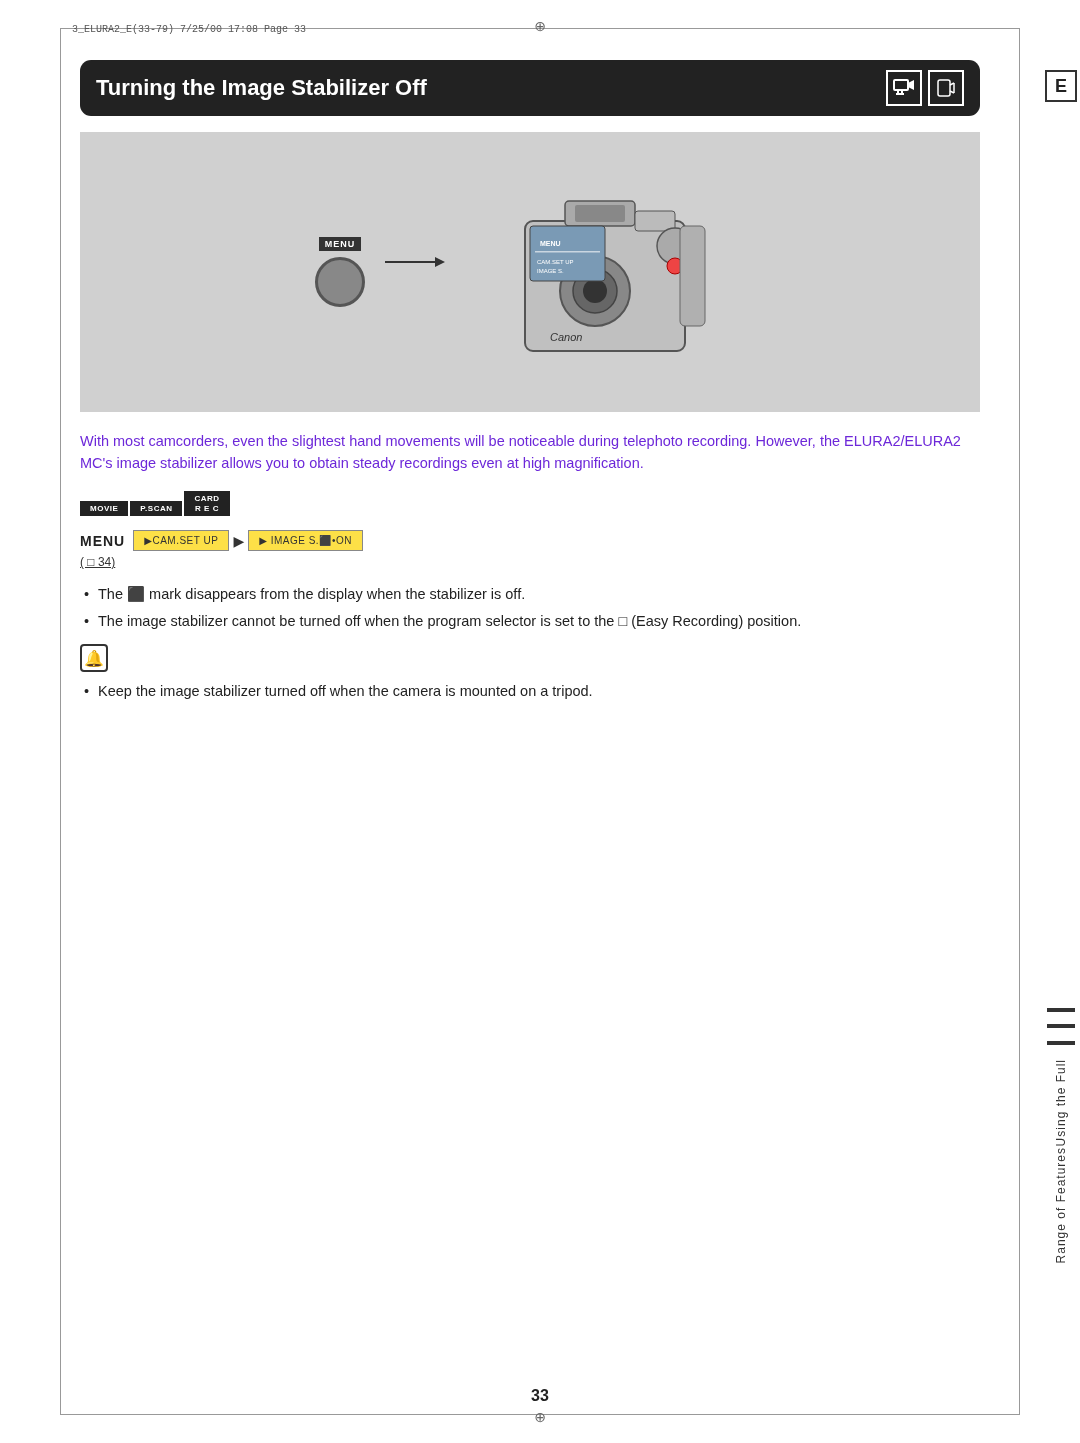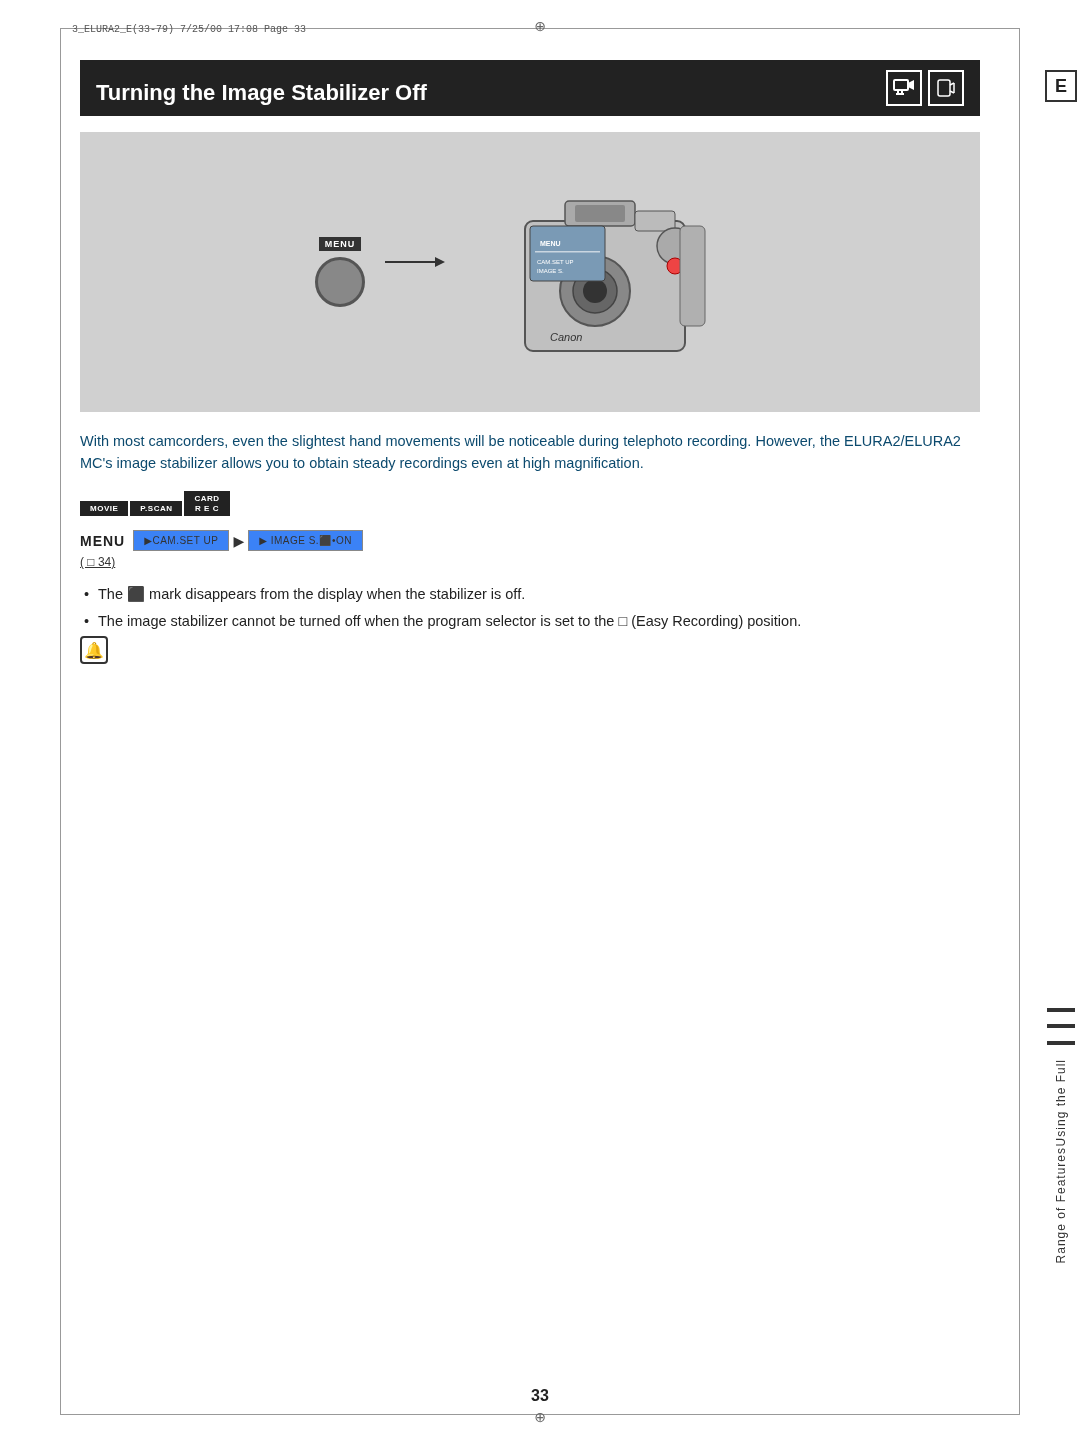--- a/index.html
+++ b/index.html
@@ -58,23 +58,24 @@
       right: 100px;
       bottom: 60px;
     }
 
     
     .title-bar {
       background: #222;
       color: #fff;
       padding: 10px 16px;
       display: flex;
-      align-items: flex-end;
+      align-items: center;
       justify-content: space-between;
       margin-bottom: 16px;
+      border-radius: 11px;
     }
     .title-bar-text {
       font-size: 22px;
       font-weight: bold;
       color: #fff;
     }
     .title-icons {
       display: flex;
       gap: 6px;
     }
@@ -131,21 +132,21 @@
     .camera-svg {
       width: 280px;
       height: 220px;
     }
 
     
     .body-text {
       font-size: 14.5px;
       line-height: 1.55;
       margin-bottom: 16px;
-      color: #0c4a6e;
+      color: #6d28d9;
     }
 
     
     .mode-badges {
       display: flex;
       gap: 2px;
       margin-bottom: 14px;
       align-items: flex-end;
     }
     .mode-badge {
@@ -171,21 +172,21 @@
       font-weight: 900;
       letter-spacing: 1px;
       margin-right: 8px;
       font-family: Arial Black, Arial, sans-serif;
     }
     .menu-step {
       border: 1px solid #888;
       padding: 4px 10px;
       font-size: 10px;
       letter-spacing: 0.5px;
-      background: #3b82f6;
+      background: #fde047;
       color: #333;
     }
     .menu-arrow {
       font-size: 14px;
       color: #333;
       margin: 0 4px;
     }
     .menu-ref {
       font-size: 12px;
       color: #333;
@@ -199,21 +200,21 @@
       font-size: 14.5px;
       font-weight: bold;
       line-height: 1.5;
       margin-bottom: 12px;
     }
 
     
     .bullet-list {
       list-style: none;
       padding: 0;
-      margin-bottom: 4px;
+      margin-bottom: 12px;
     }
     .bullet-list li {
       font-size: 14.5px;
       line-height: 1.55;
       padding-left: 18px;
       position: relative;
       margin-bottom: 4px;
     }
     .bullet-list li::before {
       content: '•';
@@ -457,19 +458,20 @@
   <ul class="bullet-list">
     <li>The ⬛ mark disappears from the display when the stabilizer is off.</li>
     <li>The image stabilizer cannot be turned off when the program selector is set to the □ (Easy Recording) position.</li>
   </ul>
 
   <div class="note-icon-row">
     <span class="note-icon">🔔</span>
   </div>
 
   <ul class="note-list">
+    <li>Keep the image stabilizer turned off when the camera is mounted on a tripod.</li>
   </ul>
 
 </div>
 
 <div class="page-number">33</div>
 
 <div class="center-crosshair-bottom">⊕</div>
 
 </body></html>

